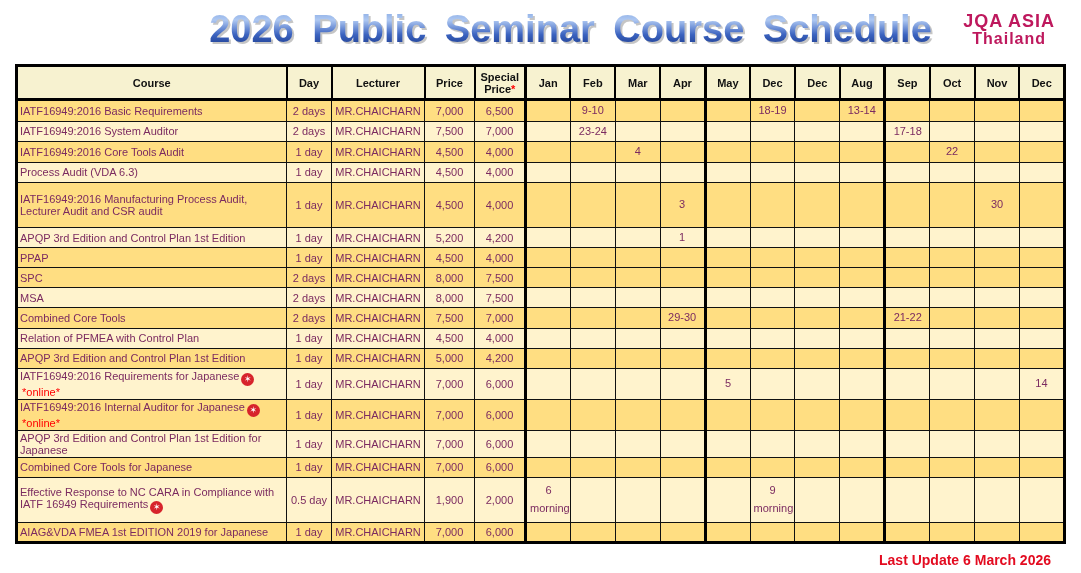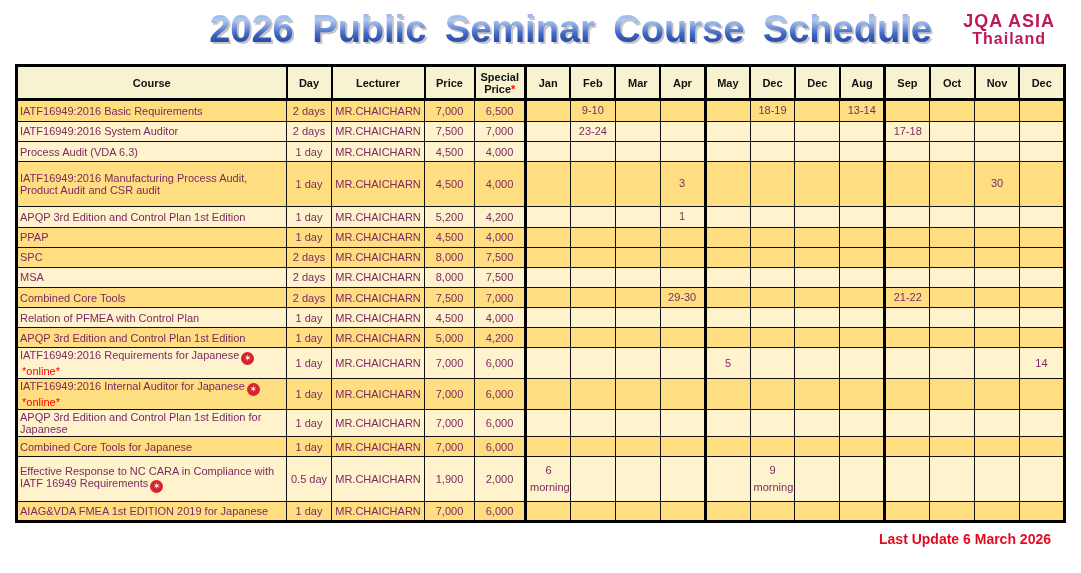--- a/index.html
+++ b/index.html
@@ -156,41 +156,60 @@
         <td class="month-cell m-qend"></td>
         <td class="month-cell"></td>
         <td class="month-cell"></td>
         <td class="month-cell"></td>
         <td class="month-cell m-qend"></td>
         <td class="month-cell">17-18</td>
         <td class="month-cell"></td>
         <td class="month-cell"></td>
         <td class="month-cell"></td>
       </tr>
-      <tr class="r-light">
-        <td class="course-cell"><span>Process Audit (VDA 6.3)</span></td>
+      <tr class="r-dark">
+        <td class="course-cell"><span>IATF16949:2016 Core Tools Audit</span></td>
         <td class="day-cell">1 day</td>
         <td class="lect-cell">MR.CHAICHARN</td>
         <td class="price-cell">4,500</td>
         <td class="sp-cell">4,000</td>
         <td class="month-cell m-first"></td>
         <td class="month-cell"></td>
+        <td class="month-cell">4</td>
+        <td class="month-cell m-qend"></td>
+        <td class="month-cell"></td>
+        <td class="month-cell"></td>
+        <td class="month-cell"></td>
+        <td class="month-cell m-qend"></td>
+        <td class="month-cell"></td>
+        <td class="month-cell">22</td>
+        <td class="month-cell"></td>
+        <td class="month-cell"></td>
+      </tr>
+      <tr class="r-light">
+        <td class="course-cell"><span>Process Audit (VDA 6.3)</span></td>
+        <td class="day-cell">1 day</td>
+        <td class="lect-cell">MR.CHAICHARN</td>
+        <td class="price-cell">4,500</td>
+        <td class="sp-cell">4,000</td>
+        <td class="month-cell m-first"></td>
+        <td class="month-cell"></td>
         <td class="month-cell"></td>
         <td class="month-cell m-qend"></td>
         <td class="month-cell"></td>
         <td class="month-cell"></td>
         <td class="month-cell"></td>
         <td class="month-cell m-qend"></td>
         <td class="month-cell"></td>
         <td class="month-cell"></td>
         <td class="month-cell"></td>
         <td class="month-cell"></td>
       </tr>
       <tr class="r-dark tall">
-        <td class="course-cell"><span>IATF16949:2016 Manufacturing Process Audit, Product Audit and CSR audit</span></td>
+        <td class="course-cell"><span>IATF16949:2016 Manufacturing Process Audit, Lecturer Audit and CSR audit</span></td>
         <td class="day-cell">1 day</td>
         <td class="lect-cell">MR.CHAICHARN</td>
         <td class="price-cell">4,500</td>
         <td class="sp-cell">4,000</td>
         <td class="month-cell m-first"></td>
         <td class="month-cell"></td>
         <td class="month-cell"></td>
         <td class="month-cell m-qend">3</td>
         <td class="month-cell"></td>
         <td class="month-cell"></td>

